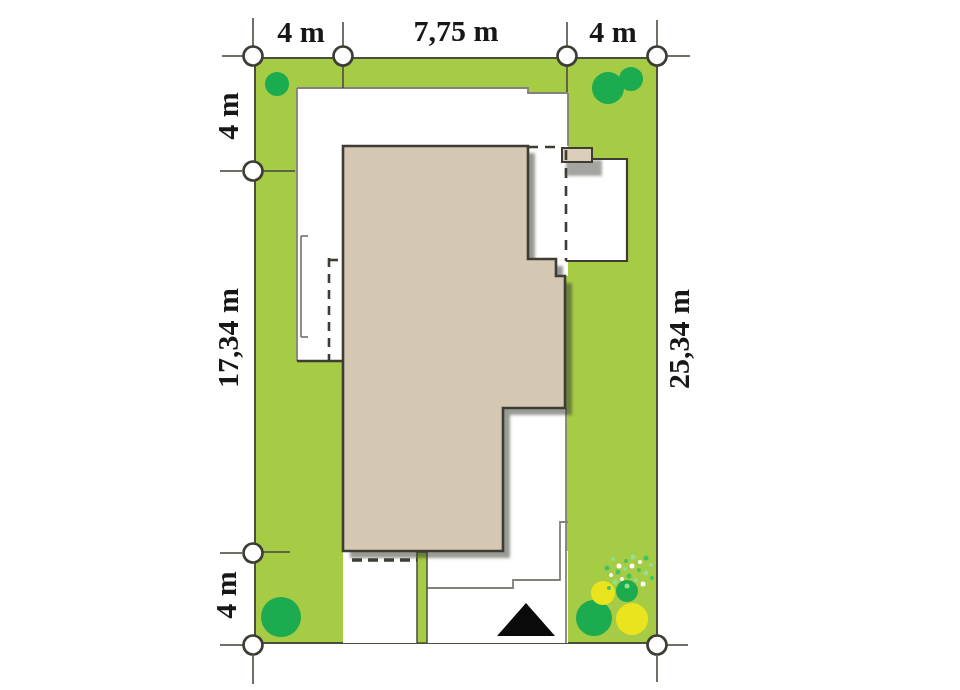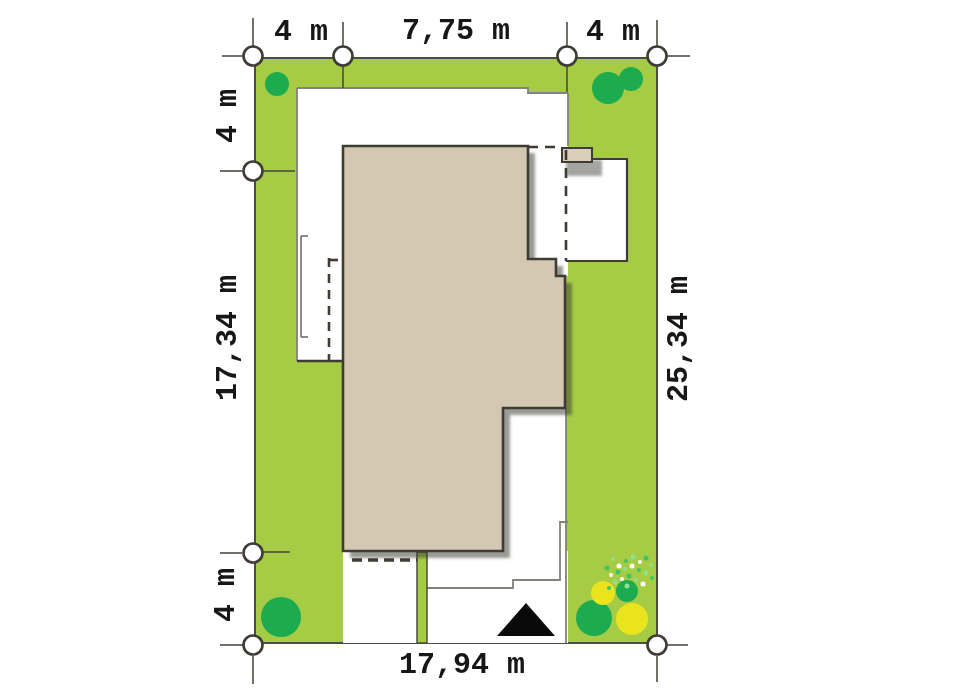--- a/index.html
+++ b/index.html
@@ -1,21 +1,21 @@
 <!DOCTYPE html>
 <html><head>
 <meta charset="utf-8">
 <style>
   html,body{margin:0;padding:0;background:#ffffff;}
   .stage{
     position:relative;
     width:820px;height:690px;
     background:#ffffff;
     overflow:hidden;
-    font-family:Liberation Mono, monospace;
+    font-family:Liberation Serif, serif;
   }
   .stage svg{position:absolute;left:0;top:0;}
   .dim-label{
     position:absolute;
     font-weight:bold;
     font-size:30px;
     color:#171717;
     white-space:nowrap;
     transform:translate(-50%,-50%);
     line-height:1;
@@ -162,15 +162,14 @@
   </g>
 </svg>
 
 <div class="dim-label" id="lbl-top-left">4 m</div>
 <div class="dim-label" id="lbl-top-mid">7,75 m</div>
 <div class="dim-label" id="lbl-top-right">4 m</div>
 <div class="dim-label vert" id="lbl-left-top">4 m</div>
 <div class="dim-label vert" id="lbl-left-mid">17,34 m</div>
 <div class="dim-label vert" id="lbl-left-bot">4 m</div>
 <div class="dim-label vert" id="lbl-right">25,34 m</div>
-<div class="dim-label" id="lbl-bottom">17,94 m</div>
 
 </div>
 
 </body></html>

